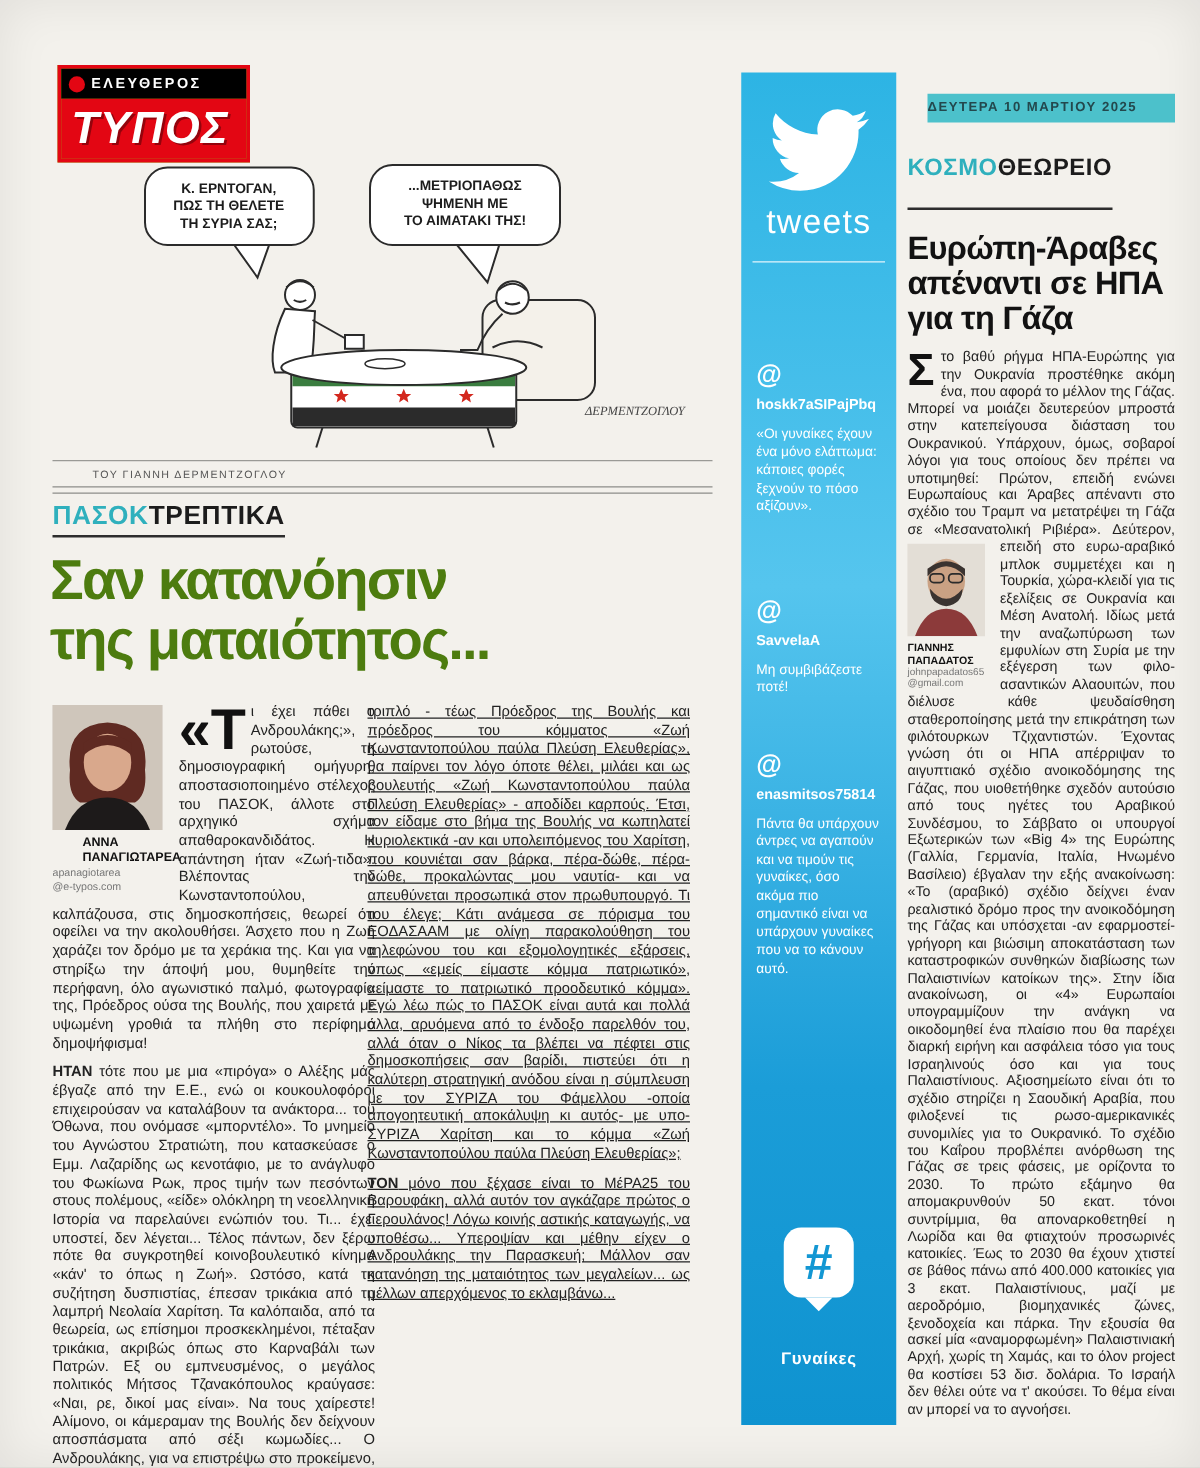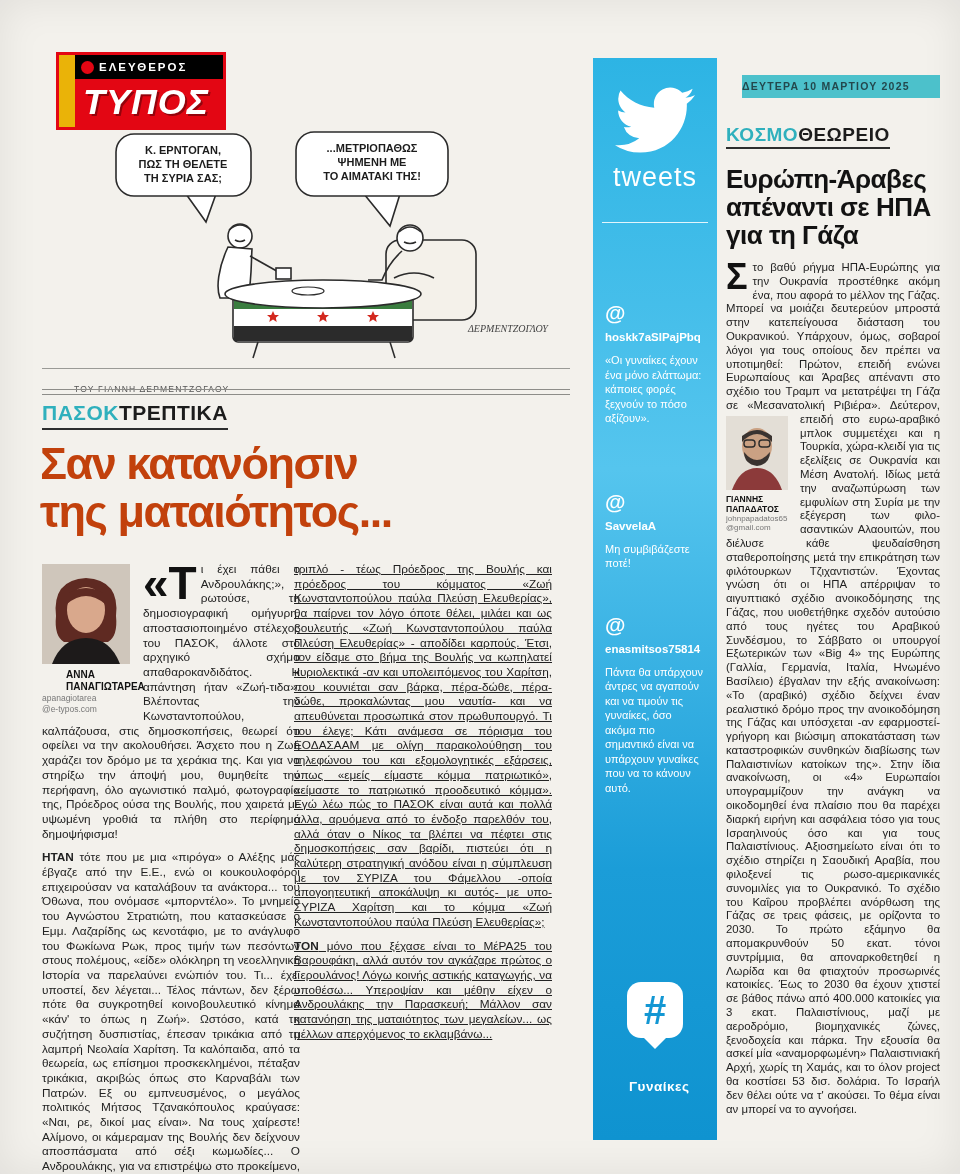--- a/index.html
+++ b/index.html
@@ -1,80 +1,80 @@
 <!DOCTYPE html>
 <html><head>
 <meta charset="utf-8">
 <style>
   html,body{margin:0;padding:0;background:#d8d5cf;}
   #page{position:relative;width:960px;height:1174px;background:#f3f1ec;overflow:hidden;
         font-family:"Liberation Sans",sans-serif;color:#1c1c1c;box-shadow:inset 0 0 40px rgba(0,0,0,.08);}
 
   
-  .logo{position:absolute;left:56px;top:52px;width:148px;border:3px solid #e30613;background:#eab308;padding-left:16px;}
+  .logo{position:absolute;left:46px;top:52px;width:148px;border:3px solid #e30613;background:#84cc16;}
   .logo-top{display:flex;align-items:center;gap:5px;background:#000;color:#fff;height:24px;
             font-size:11.5px;font-weight:bold;letter-spacing:2px;padding-left:6px;}
   .logo-dot{width:13px;height:13px;border-radius:50%;background:#e30613;display:inline-block;}
   .logo-bottom{background:#e30613;color:#fff;height:48px;font-style:italic;font-weight:900;
                font-size:36px;line-height:46px;padding-left:8px;letter-spacing:1px;
                text-shadow:2px 2px 0 rgba(0,0,0,.35);}
 
   
   .cartoon{position:absolute;left:68px;top:128px;width:500px;height:245px;}
   .cartoon svg{width:100%;height:100%;}
   .bub{font-family:"Liberation Sans",sans-serif;font-size:11px;font-weight:bold;fill:#1c1c1c;}
   .sig{font-family:"Liberation Serif",serif;font-style:italic;font-size:10px;fill:#444;}
 
   .rule1{position:absolute;left:42px;top:368px;width:528px;height:1px;background:#9a9a96;}
-  .cartoon-credit{position:absolute;left:74px;top:384px;font-size:8.5px;color:#555;letter-spacing:1.2px;}
+  .cartoon-credit{position:absolute;left:74px;top:374px;font-size:8.5px;color:#555;letter-spacing:1.2px;}
   .rule2{position:absolute;left:42px;top:389px;width:528px;height:4px;border-top:1px solid #8d8d89;border-bottom:1px solid #8d8d89;}
 
   
   .section-head{position:absolute;left:42px;top:401px;font-size:21px;font-weight:bold;letter-spacing:.5px;
                 border-bottom:2px solid #2d2d2d;padding-bottom:3px;}
   .accent{color:#2fb0bd;}
   .headline{position:absolute;left:40px;top:440px;width:532px;margin:0;font-size:45px;line-height:48px;
-            font-weight:800;letter-spacing:-1.5px;white-space:pre-line;color:#c2410c;}
+            font-weight:800;letter-spacing:-1.5px;white-space:pre-line;color:#4d7c0f;}
   .col{position:absolute;top:562px;width:258px;font-size:11.8px;line-height:14.7px;text-align:justify;color:#222;}
   .col1{left:42px;}
   .col2{left:294px;text-decoration:underline;}
   .body-p{margin:0 0 9px 0;}
   .lead{font-weight:bold;}
   .dropcap{float:left;font-size:46px;line-height:38px;font-weight:bold;padding:2px 4px 0 0;color:#111;}
   .authorbox{float:left;width:92px;margin:2px 9px 4px 0;display:block;font-style:normal;}
   .aphoto{display:block;width:88px;height:100px;background:#cfc6bb;overflow:hidden;}
   .aname{display:block;font-size:10px;font-weight:bold;line-height:12px;margin-top:5px;color:#111;margin-left:24px;}
   .ahandle,.aemail{display:block;font-size:8.5px;line-height:10.5px;color:#777;}
 
   
   .tweets{position:absolute;left:593px;top:58px;width:124px;height:1082px;
           background:linear-gradient(180deg,#2db4e4 0%,#55c5ee 38%,#1b9dd8 75%,#0f93d0 100%);}
   .bird{width:96px;margin:22px auto 2px auto;}
   .bird svg{width:96px;height:80px;display:block;}
   .tweets-word{color:#fff;font-size:27px;text-align:center;letter-spacing:1px;
-               border-bottom:1px solid rgba(255,255,255,.85);margin:0 9px;padding-bottom:29px;}
+               border-bottom:1px solid rgba(255,255,255,.85);margin:0 9px;padding-bottom:16px;}
   .tweet-item{padding:0 12px;color:#fff;}
   .ti1{margin-top:78px;} .ti2{margin-top:64px;} .ti3{margin-top:42px;}
   .at{font-size:21px;font-weight:bold;margin-bottom:6px;}
   .handle{font-size:11.5px;font-weight:bold;margin-bottom:10px;word-break:break-all;}
   .ttext{font-size:11px;font-weight:400;line-height:14.5px;}
   .pin{position:absolute;bottom:102px;left:50%;transform:translateX(-50%);width:56px;height:56px;
        background:#fff;border-radius:14px;text-align:center;}
   .pin::after{content:"";position:absolute;bottom:-11px;left:50%;transform:translateX(-50%);
        border:11px solid transparent;border-top-color:#fff;border-bottom-width:0;}
   .pin span{font-size:40px;line-height:56px;font-weight:bold;color:#1397d3;}
-  .hlabel{position:absolute;bottom:46px;left:0;width:100%;color:#fff;
-          font-size:13.5px;font-weight:bold;letter-spacing:.5px;margin-left:36px;}
+  .hlabel{position:absolute;bottom:46px;left:0;width:100%;text-align:center;color:#fff;
+          font-size:13.5px;font-weight:bold;letter-spacing:.5px;}
 
   
   .rightcol{position:absolute;left:726px;top:75px;width:214px;}
   .datebar{background:#4cc1cb;color:#23484d;height:23px;line-height:23px;text-align:left;
            font-size:10.5px;font-weight:bold;letter-spacing:1.2px;margin-left:16px;}
   .section-head2{margin-top:26px;font-size:19px;font-weight:bold;letter-spacing:.5px;
-                 border-bottom:2px solid #2d2d2d;padding-bottom:1px;display:inline-block;}
+                 border-bottom:2px solid #2d2d2d;padding-bottom:20px;display:inline-block;}
   .rtitle{margin:16px 0 0 0;font-size:26px;line-height:28px;font-weight:800;letter-spacing:-.5px;color:#121212;}
   .rbody{margin:12px 0 0 0;font-size:11.4px;line-height:13.8px;text-align:justify;color:#222;}
   .dropcap2{float:left;font-size:36px;line-height:30px;font-weight:bold;padding:1px 5px 0 0;color:#111;}
   .authorbox2{float:left;width:66px;margin:3px 8px 3px 0;display:block;}
   .aphoto2{display:block;width:62px;height:74px;background:#e3ded6;overflow:hidden;}
   .aname2{display:block;font-size:8.5px;font-weight:bold;line-height:10px;margin-top:4px;color:#111;}
   .ahandle2,.aemail2{display:block;font-size:8px;line-height:9.5px;color:#777;}
 </style>
 </head>
 <body>

